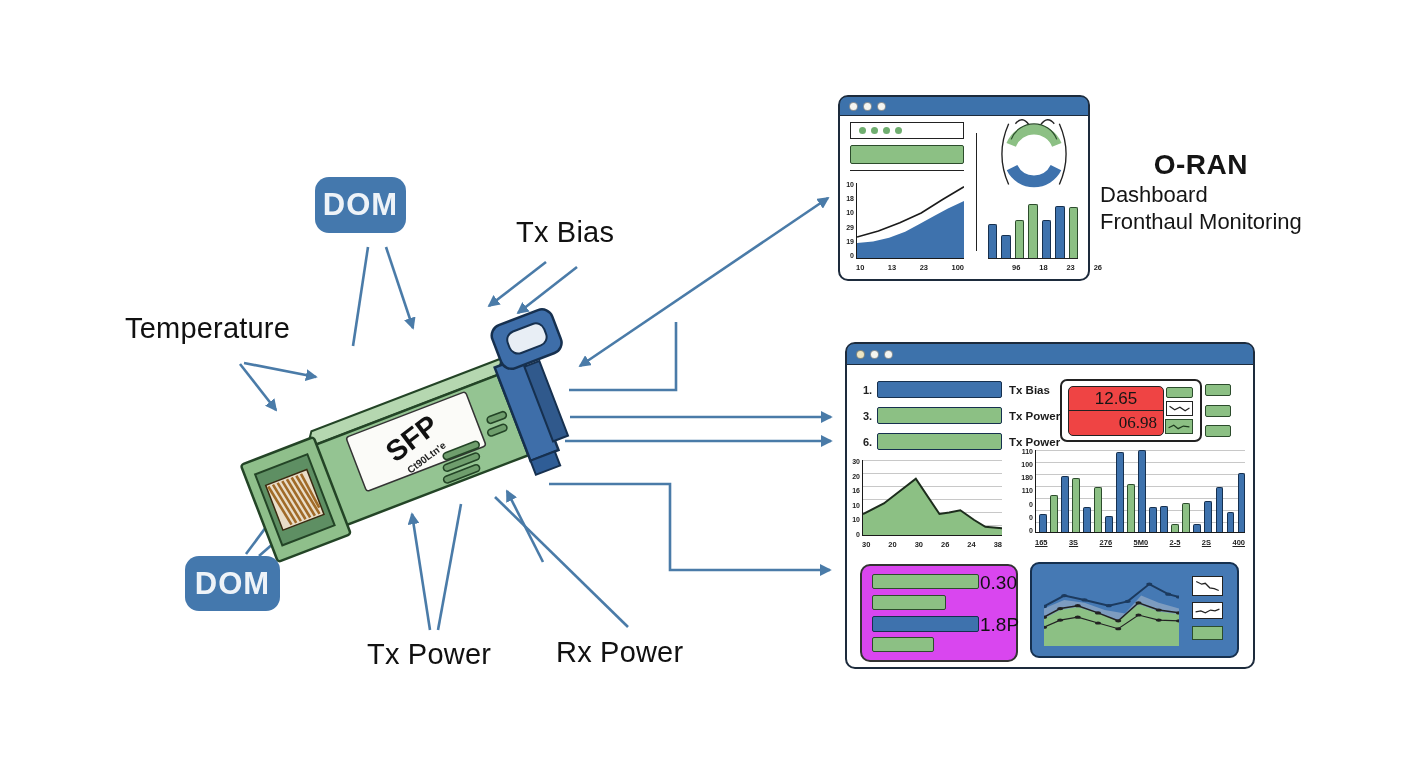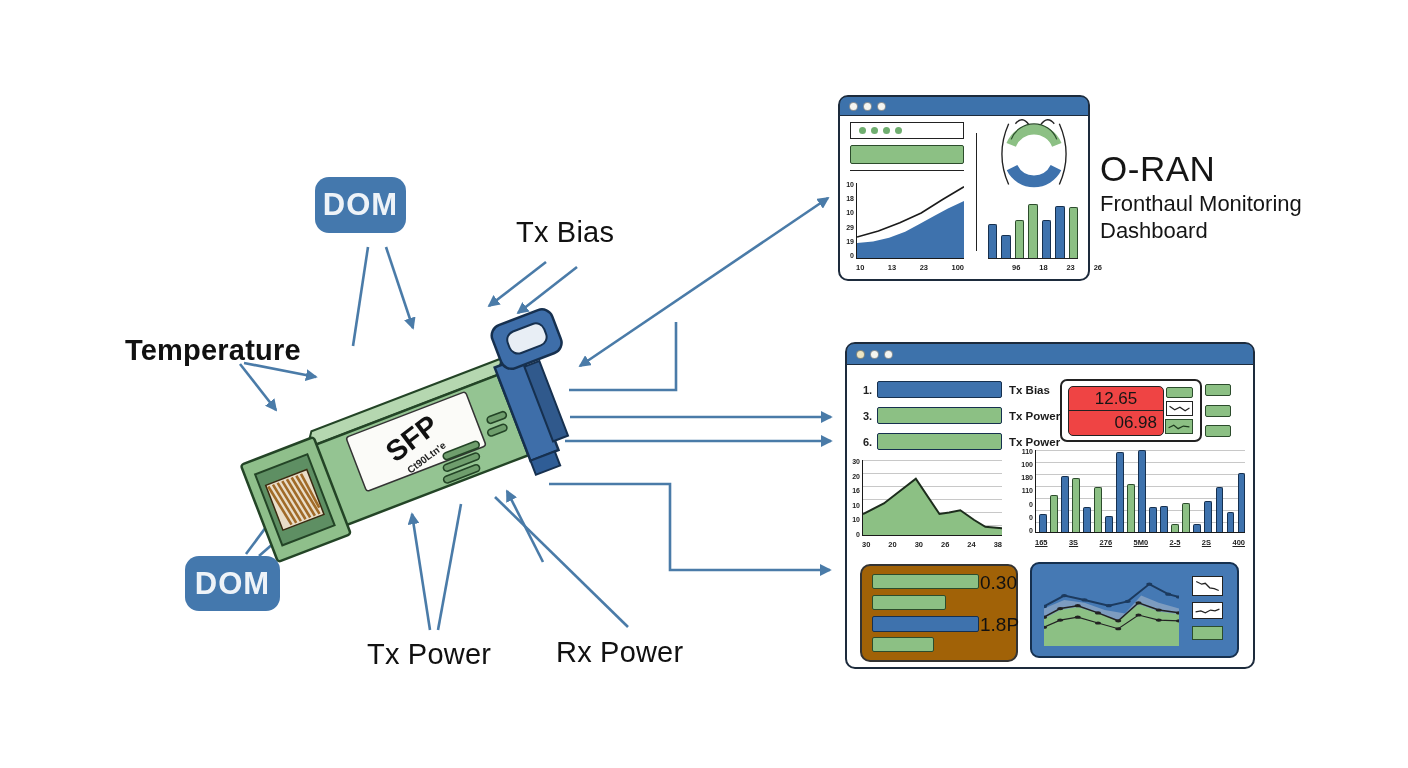--- a/index.html
+++ b/index.html
@@ -7,21 +7,21 @@
           font-family:"Liberation Sans","DejaVu Sans",sans-serif;color:#151515;}
   .abs{position:absolute;}
   svg{display:block;}
 
   
   .param-label{position:absolute;font-size:29px;color:#111;letter-spacing:.2px;}
   .dom-badge{position:absolute;background:#4478ad;border-radius:14px;display:flex;
              align-items:center;justify-content:center;color:#eef3f8;font-size:31px;
              font-weight:bold;letter-spacing:1px;}
   .heading{position:absolute;left:1100px;top:148px;line-height:1.22;}
-  .heading .h1{font-size:35px;font-weight:normal;letter-spacing:.5px;}
+  .heading .h1{font-size:28px;font-weight:bold;letter-spacing:.5px;text-align:center;}
   .heading .h2{font-size:22px;}
 
   
   .window{position:absolute;background:#fff;border:2px solid #1d2b3c;border-radius:10px;}
   .titlebar{position:absolute;left:-1px;top:-1px;right:-1px;height:20px;background:#3d72ab;
             border:1px solid #1d2b3c;border-radius:8px 8px 0 0;display:flex;align-items:center;
             gap:5px;padding-left:9px;box-sizing:border-box;}
   .tb-dot{width:9px;height:9px;border-radius:50%;background:#f5f5f0;border:1px solid rgba(10,25,40,.45);box-sizing:border-box;}
   .tb-dot.cream{background:#ece5c3;}
 
@@ -48,23 +48,23 @@
 
   .row-num{position:absolute;font-size:11px;font-weight:bold;color:#222;}
   .row-label{position:absolute;font-size:11.5px;font-weight:bold;color:#1a1a1a;}
   .list-bar{position:absolute;height:17px;border:1.6px solid #16304f;box-sizing:border-box;border-radius:2px;}
 
   .readout{position:absolute;border:2px solid #222;border-radius:7px;background:#fff;}
   .readout-inner{position:absolute;left:6px;top:5px;width:94px;height:48px;border:1.6px solid #222;
                  border-radius:5px;overflow:hidden;background:#ef4444;}
   .readout-cell{height:24px;font-size:17px;display:flex;align-items:center;box-sizing:border-box;}
   .readout-cell.top{border-bottom:1.6px solid #222;justify-content:center;}
-  .readout-cell.bot{justify-content:flex-end;padding-right:6px;}
-
-  .stat-panel{position:absolute;border:2px solid #333;border-radius:10px;background:#a16207;}
+  .readout-cell.bot{justify-content:flex-end;padding-right:6px;font-family:Liberation Serif, serif;}
+
+  .stat-panel{position:absolute;border:2px solid #333;border-radius:10px;background:#d946ef;}
   .stat-val{position:absolute;font-size:19px;color:#111;}
 
   .trend-panel{position:absolute;background:#4579b4;border:2px solid #16304f;border-radius:9px;}
   .spark-box{position:absolute;background:#fff;border:1.6px solid #222;box-sizing:border-box;}
   .spark-green{position:absolute;background:#8cc084;border:1.6px solid #2c4c2c;box-sizing:border-box;}
 </style>
 </head>
 <body>
 
 <div class="canvas">
@@ -136,29 +136,29 @@
       </g>
     </g>
   </svg>
 
   <div class="dom-badge" style="left:315px;top:177px;width:91px;height:56px;">
     <span>DOM</span>
   </div>
   <div class="dom-badge" style="left:185px;top:556px;width:95px;height:55px;">
     <span>DOM</span>
   </div>
-  <div class="param-label" style="left:125px;top:334px;font-weight:bold;">Temperature</div>
+  <div class="param-label" style="left:125px;top:312px;">Temperature</div>
   <div class="param-label" style="left:516px;top:216px;">Tx Bias</div>
   <div class="param-label" style="left:367px;top:638px;">Tx Power</div>
   <div class="param-label" style="left:556px;top:636px;">Rx Power</div>
 
   <div class="heading">
     <div class="h1">O-RAN</div>
+    <div class="h2">Dashboard</div>
     <div class="h2">Fronthaul Monitoring</div>
-    <div class="h2">Dashboard</div>
   </div>
 
   <div class="window" style="left:838px;top:95px;width:248px;height:182px;">
     <div class="titlebar">
       <div class="tb-dot"></div>
       <div class="tb-dot"></div>
       <div class="tb-dot"></div>
     </div>
 
     <div class="abs outline-box" style="left:10px;top:25px;width:114px;height:17px;display:flex;align-items:center;gap:5px;padding-left:8px;">

